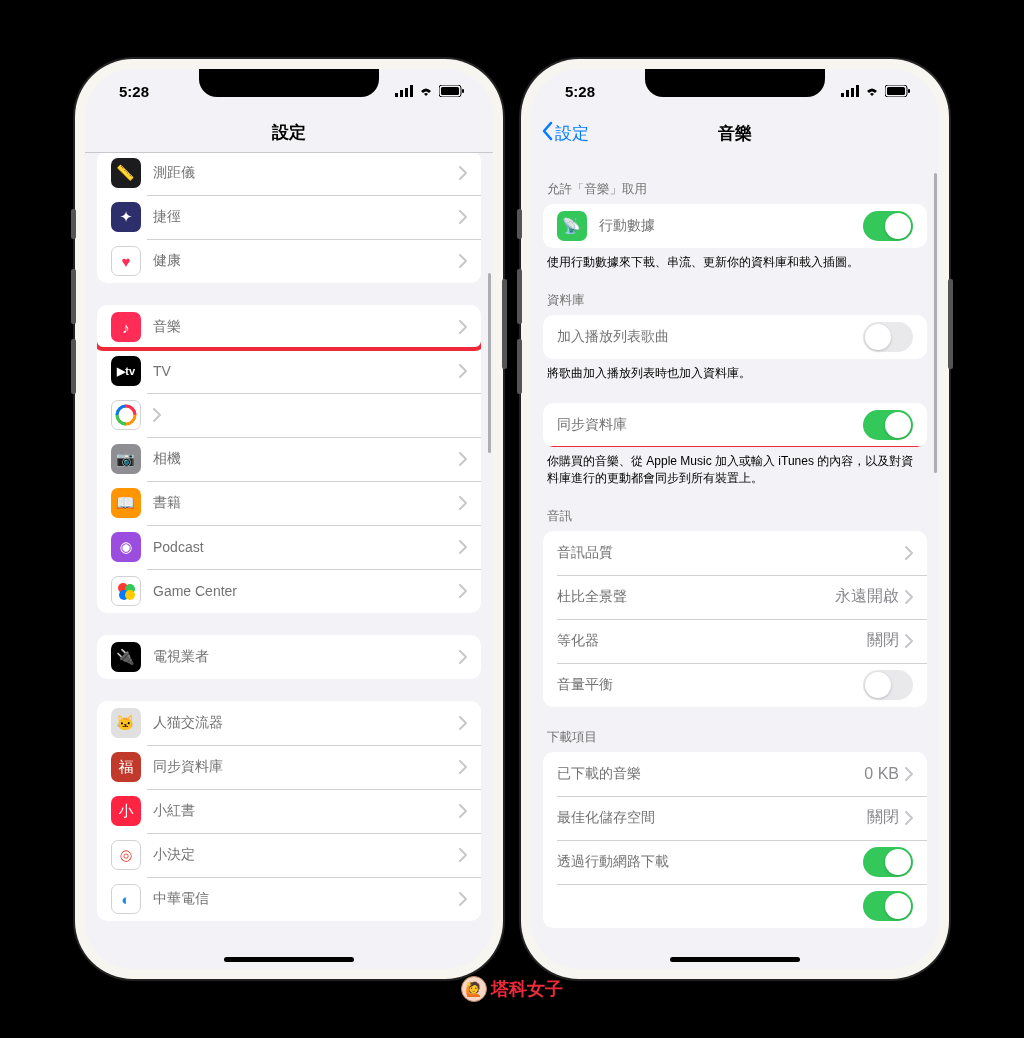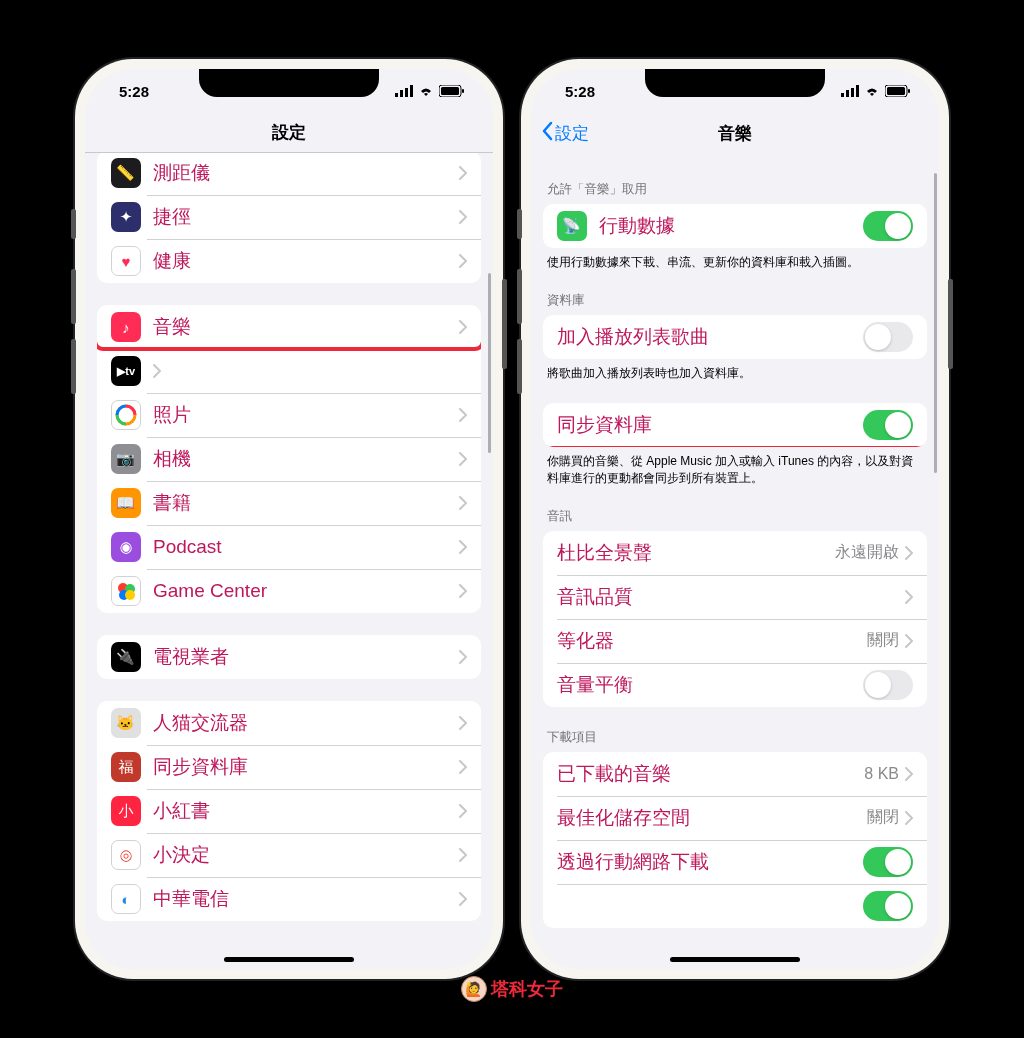--- a/index.html
+++ b/index.html
@@ -124,21 +124,21 @@
   .row.no-icon + .row.no-icon::before,
   .detail-row + .detail-row::before { left: 14px; }
   .row-icon {
     width: 30px; height: 30px;
     border-radius: 7px;
     margin-right: 12px;
     display: flex; align-items: center; justify-content: center;
     flex-shrink: 0;
     font-size: 16px;
   }
-  .row-label { font-size: 19px; flex: 1; color: #be185d; }
+  .row-label { font-size: 14px; flex: 1; color: #737373; }
   .row-detail { font-size: 16px; color: #8a8a8e; margin-right: 6px; }
   .chevron {
     color: #c7c7cc;
     font-size: 14px;
   }
   .chevron svg { display:block; }
   .toggle {
     width: 50px; height: 30px;
     border-radius: 15px;
     position: relative;
@@ -285,36 +285,36 @@
                     <svg width="8" height="14">
                       <path d="M1 1 L7 7 L1 13" stroke="#c7c7cc" stroke-width="2" fill="none" stroke-linecap="round" stroke-linejoin="round"></path>
                     </svg>
                   </span>
                 </div>
                 <div class="highlight" style="left:-4px;right:-4px;top:-4px;height:50px"></div>
                 <div class="row">
                   <div class="row-icon" style="background:#000000;justify-content:center;">
                     <span style="color:#fff;font-size:11px;font-weight:600">▶tv</span>
                   </div>
+                  <span class="row-label">TV</span>
                   <span class="chevron">
                     <svg width="8" height="14">
                       <path d="M1 1 L7 7 L1 13" stroke="#c7c7cc" stroke-width="2" fill="none" stroke-linecap="round" stroke-linejoin="round"></path>
                     </svg>
                   </span>
                 </div>
                 <div class="row">
                   <div class="row-icon" style="background:#ffffff;border:0.5px solid #d1d1d6;">
                     <svg width="22" height="22">
                       <circle cx="11" cy="11" r="9" fill="none" stroke="#ff9500" stroke-width="3"></circle>
                       <circle cx="11" cy="11" r="9" fill="none" stroke="#34c759" stroke-width="3" stroke-dasharray="14 42" stroke-dashoffset="-14"></circle>
                       <circle cx="11" cy="11" r="9" fill="none" stroke="#007aff" stroke-width="3" stroke-dasharray="14 42" stroke-dashoffset="-28"></circle>
                       <circle cx="11" cy="11" r="9" fill="none" stroke="#ff2d55" stroke-width="3" stroke-dasharray="14 42" stroke-dashoffset="-42"></circle>
                     </svg>
                   </div>
-                  <span class="row-label">照片</span>
                   <span class="chevron">
                     <svg width="8" height="14">
                       <path d="M1 1 L7 7 L1 13" stroke="#c7c7cc" stroke-width="2" fill="none" stroke-linecap="round" stroke-linejoin="round"></path>
                     </svg>
                   </span>
                 </div>
                 <div class="row">
                   <div class="row-icon" style="background:#8e8e93;">
                     <span style="color:#fff;font-size:15px">📷</span>
                   </div>
@@ -527,30 +527,30 @@
                   </div>
                 </div>
                 <div class="highlight" style="left:-4px;right:-4px;top:-5px;height:52px"></div>
               </div>
               <div class="section-footer">你購買的音樂、從 Apple Music 加入或輸入 iTunes 的內容，以及對資料庫進行的更動都會同步到所有裝置上。</div>
             </div>
             <div class="section">
               <div class="section-header">音訊</div>
               <div class="group" style="position:relative">
                 <div class="row no-icon detail-row">
+                  <span class="row-label">音訊品質</span>
+                  <span class="chevron">
+                    <svg width="8" height="14">
+                      <path d="M1 1 L7 7 L1 13" stroke="#c7c7cc" stroke-width="2" fill="none" stroke-linecap="round" stroke-linejoin="round"></path>
+                    </svg>
+                  </span>
+                </div>
+                <div class="row no-icon detail-row">
                   <span class="row-label">杜比全景聲</span>
                   <span class="row-detail">永遠開啟</span>
-                  <span class="chevron">
-                    <svg width="8" height="14">
-                      <path d="M1 1 L7 7 L1 13" stroke="#c7c7cc" stroke-width="2" fill="none" stroke-linecap="round" stroke-linejoin="round"></path>
-                    </svg>
-                  </span>
-                </div>
-                <div class="row no-icon detail-row">
-                  <span class="row-label">音訊品質</span>
                   <span class="chevron">
                     <svg width="8" height="14">
                       <path d="M1 1 L7 7 L1 13" stroke="#c7c7cc" stroke-width="2" fill="none" stroke-linecap="round" stroke-linejoin="round"></path>
                     </svg>
                   </span>
                 </div>
                 <div class="row no-icon detail-row">
                   <span class="row-label">等化器</span>
                   <span class="row-detail">關閉</span>
                   <span class="chevron">
@@ -565,21 +565,21 @@
                     <div class="knob"></div>
                   </div>
                 </div>
               </div>
             </div>
             <div class="section">
               <div class="section-header">下載項目</div>
               <div class="group" style="position:relative">
                 <div class="row no-icon detail-row">
                   <span class="row-label">已下載的音樂</span>
-                  <span class="row-detail">8 KB</span>
+                  <span class="row-detail">0 KB</span>
                   <span class="chevron">
                     <svg width="8" height="14">
                       <path d="M1 1 L7 7 L1 13" stroke="#c7c7cc" stroke-width="2" fill="none" stroke-linecap="round" stroke-linejoin="round"></path>
                     </svg>
                   </span>
                 </div>
                 <div class="row no-icon detail-row">
                   <span class="row-label">最佳化儲存空間</span>
                   <span class="row-detail">關閉</span>
                   <span class="chevron">

